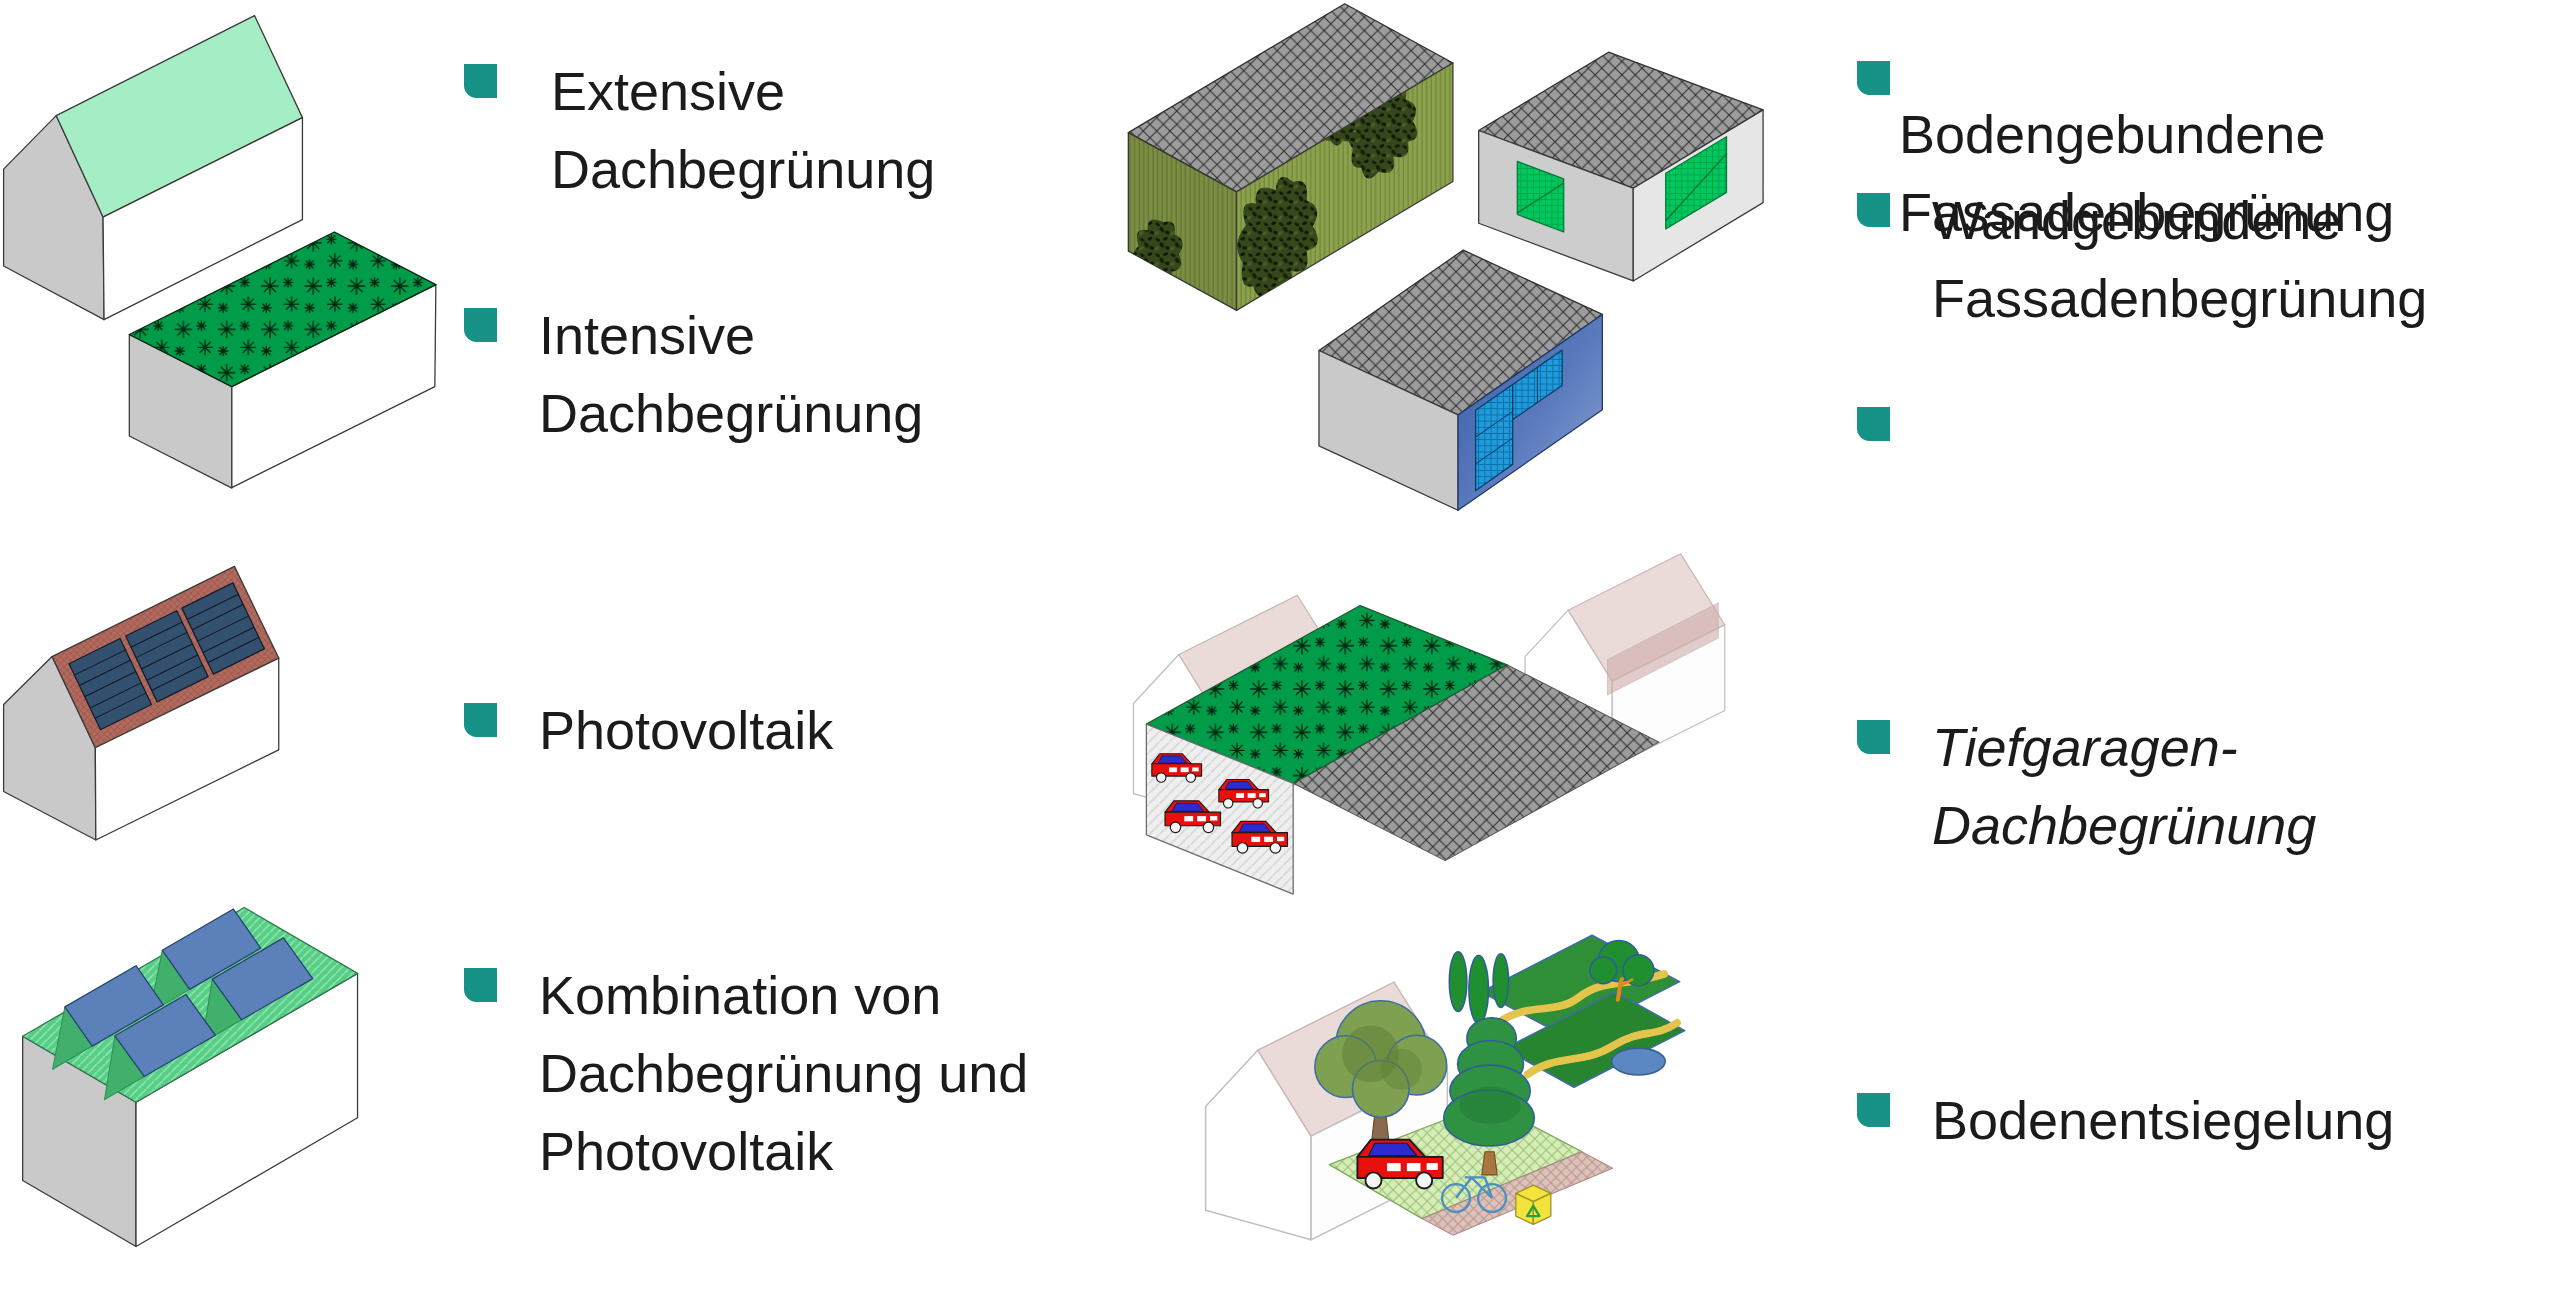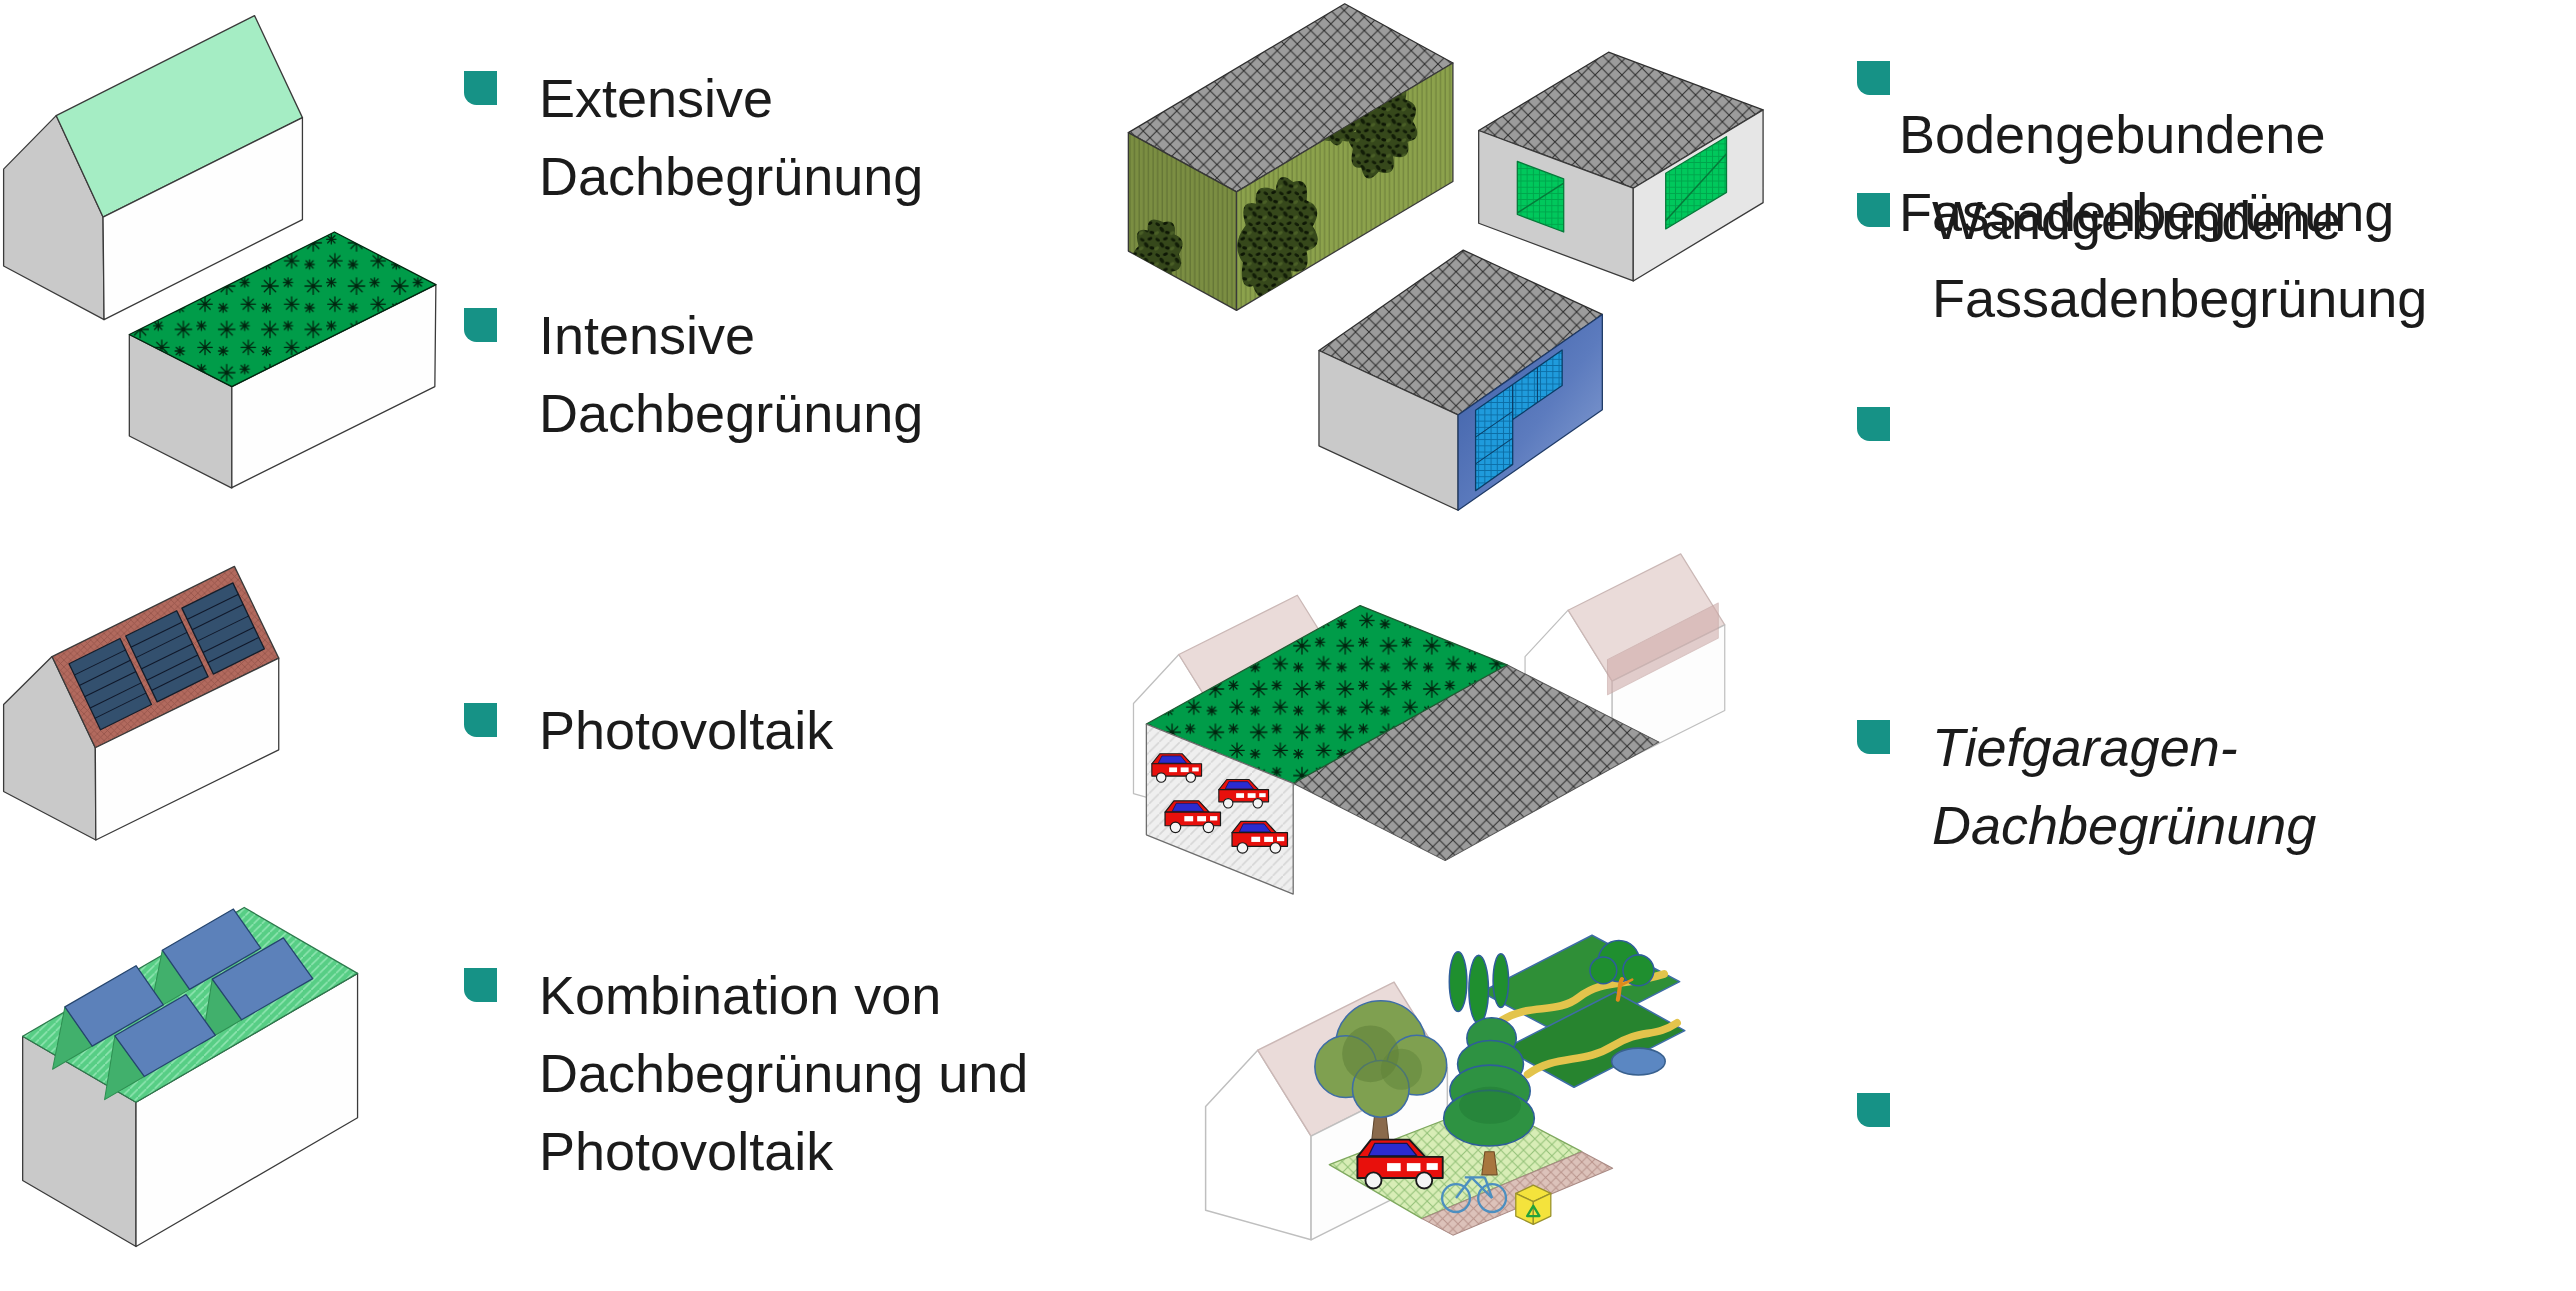--- a/index.html
+++ b/index.html
@@ -12,21 +12,21 @@
   .item .bullet{
     width:33px;height:34px;flex:none;margin-top:12.4px;
     background:var(--accent,#169286);border-radius:0 0 0 12.4px;
   }
   .item .label{
     margin-left:42px;font-size:54px;line-height:78px;color:#1b1b1b;
     white-space:pre-line;
   }
   .col-left{left:464px;}
   .col-right{left:1857px;}
-  #item-extensive{top:59px;}
+  #item-extensive{top:52px;gap:12px;}
   #item-intensive{top:296px;}
   #item-photovoltaik{top:691px;}
   #item-kombination{top:956px;}
   #item-bodengebundene{top:49px;flex-direction:column;}
   #item-wandgebundene{top:181px;}
   #item-pv-fassade{top:395px;}
   #item-tiefgaragen{top:708px;font-style:italic;}
   #item-bodenentsiegelung{top:1081px;}
 </style>
 </head>
@@ -301,16 +301,17 @@
   <div class="item col-right" id="item-pv-fassade">
     <span class="bullet"></span>
   </div>
   <div class="item col-right" id="item-tiefgaragen">
     <span class="bullet"></span>
     <div class="label">Tiefgaragen-
 Dachbegrünung</div>
   </div>
   <div class="item col-right" id="item-bodenentsiegelung">
     <span class="bullet"></span>
+    <div class="label">Bodenentsiegelung</div>
   </div>
 
 </div>
 
 
 </body></html>

